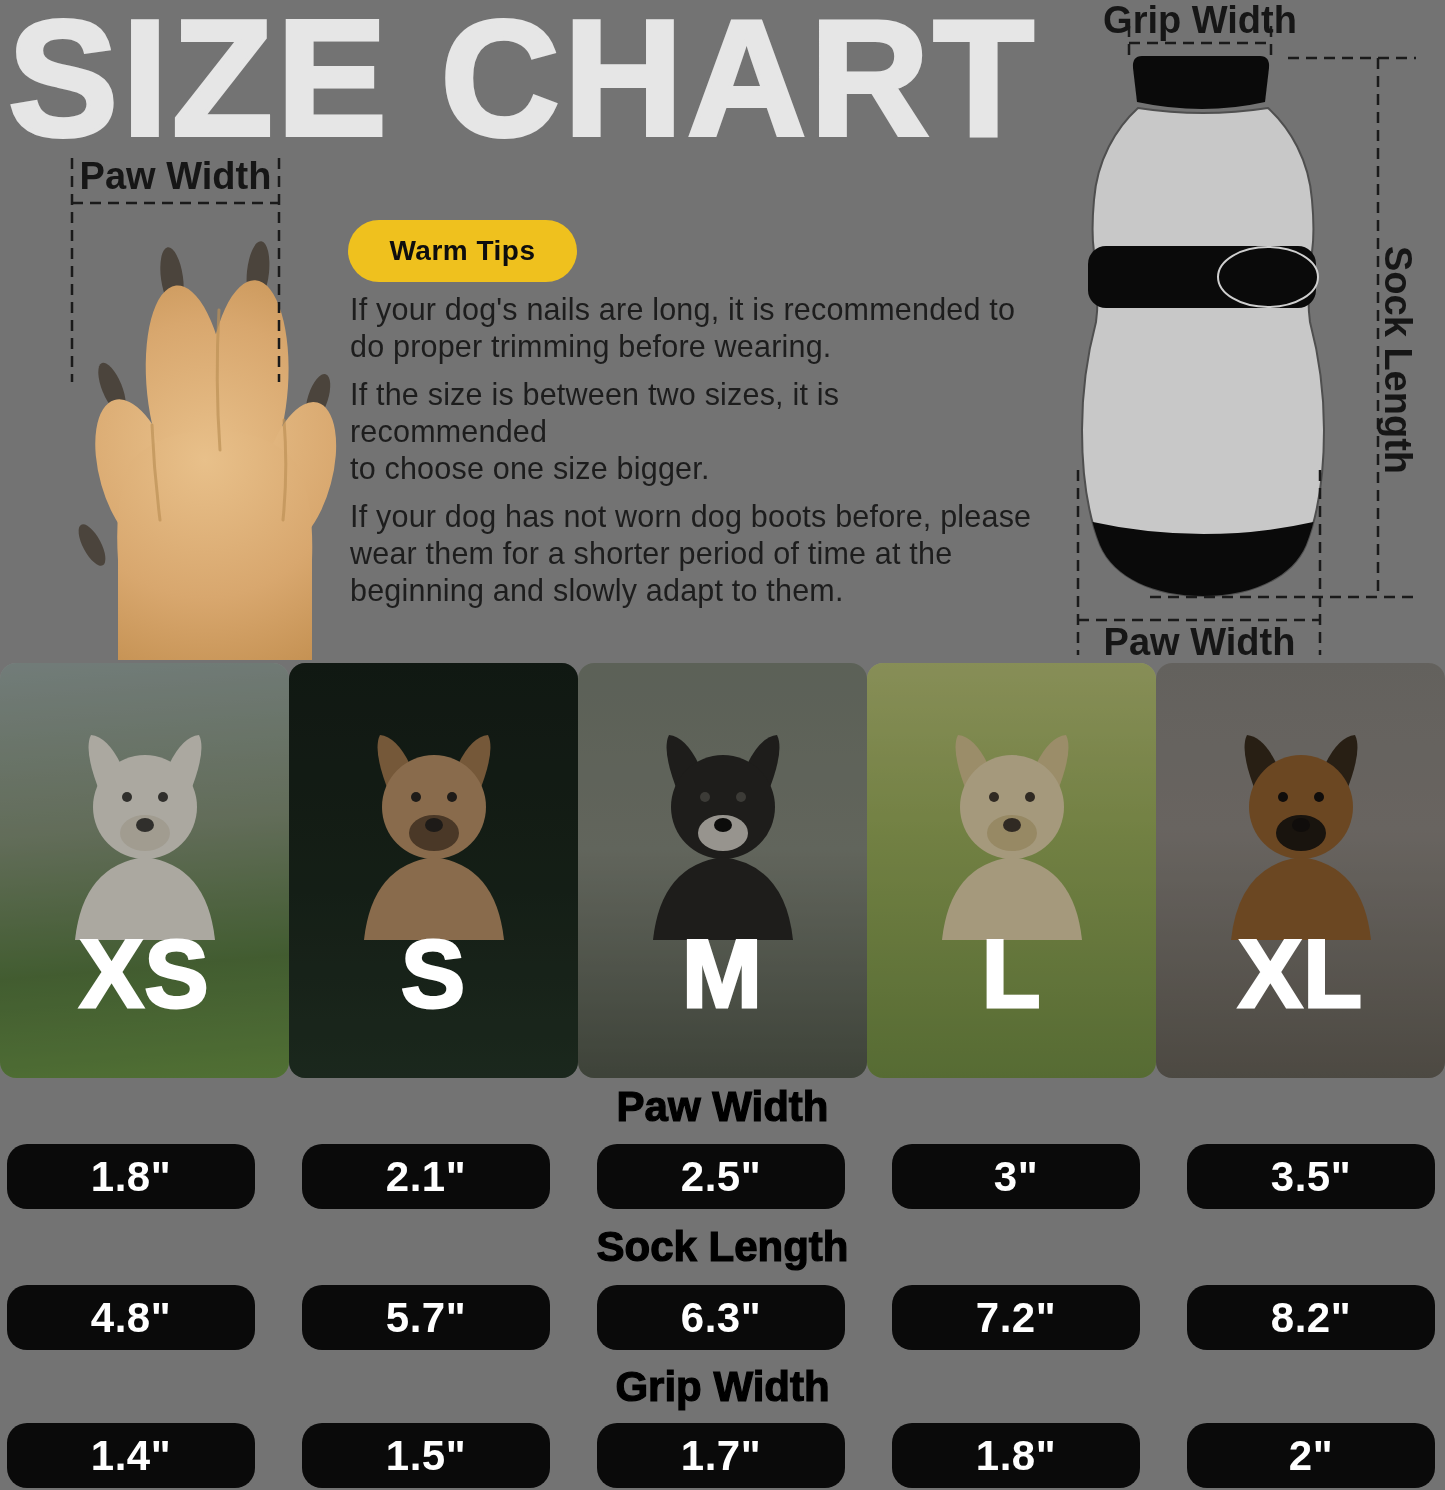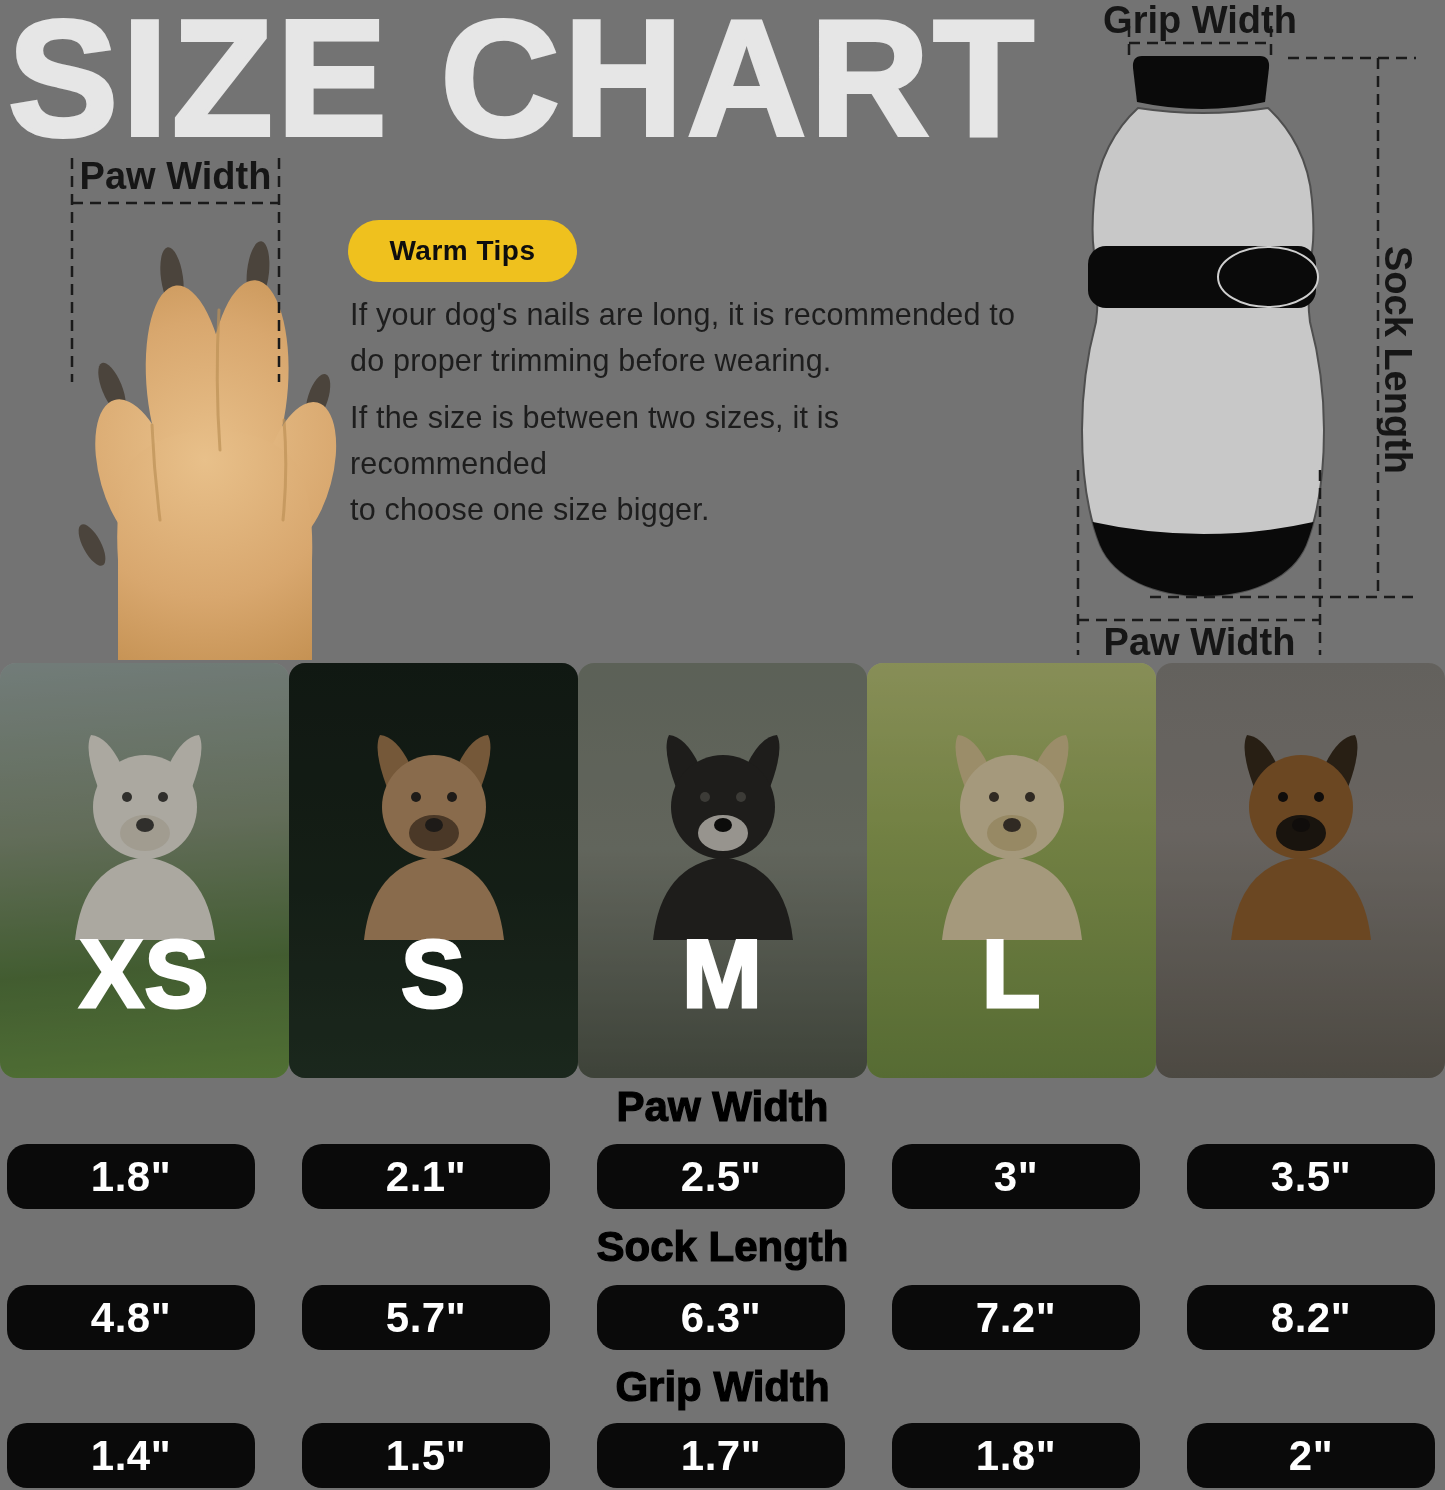--- a/index.html
+++ b/index.html
@@ -22,21 +22,21 @@
   .socklen-label{left:1376px;top:246px;writing-mode:vertical-rl;text-orientation:mixed;height:420px;}
   .sockpaw-label{left:1079px;top:622px;width:241px;text-align:center;}
   
   .tips-badge{
     position:absolute;left:348px;top:220px;width:229px;height:62px;border-radius:31px;
     background:#efc11e;display:flex;align-items:center;justify-content:center;
   }
   .tips-badge span{font-size:28px;font-weight:700;color:#0e0e0e;letter-spacing:0.5px;}
   .tips{position:absolute;left:350px;top:291px;width:690px;}
   .tips p{
-    margin:0 0 11px 0;font-size:30.5px;line-height:46px;color:#1d1d1d;
+    margin:0 0 11px 0;font-size:30.5px;line-height:37px;color:#1d1d1d;
     white-space:pre-line;letter-spacing:0.2px;
   }
   
   .cards{position:absolute;left:0;top:663px;width:1445px;height:415px;display:flex;}
   .card{flex:1;position:relative;border-radius:16px;overflow:hidden;}
   .card::after{content:"";position:absolute;inset:0;background:rgba(0,0,0,0.30);}
   .c0{background:linear-gradient(175deg,#a3b2ae 0%,#8d9c80 40%,#5f8546 72%,#74a14b 100%);}
   .c1{background:linear-gradient(180deg,#18231b 0%,#1e2c20 55%,#27392a 100%);}
   .c2{background:linear-gradient(180deg,#848b7d 0%,#8c9184 45%,#596052 100%);}
   .c3{background:linear-gradient(180deg,#c2cc7d 0%,#a3b860 42%,#7c9a4a 100%);}
@@ -152,20 +152,23 @@
   <div class="anno sockpaw-label">Paw Width</div>
 
   <div class="tips-badge">
     <span>Warm Tips</span>
   </div>
   <div class="tips">
     <p>If your dog's nails are long, it is recommended to
 do proper trimming before wearing.</p>
     <p>If the size is between two sizes, it is recommended
 to choose one size bigger.</p>
+    <p>If your dog has not worn dog boots before, please
+wear them for a shorter period of time at the
+beginning and slowly adapt to them.</p>
   </div>
 
   <div class="cards">
     <div class="card c0">
       <svg class="dog" viewBox="0 0 200 215">
         <path class="d-fur d-ear" d="M56 70 Q38 26 46 10 Q64 12 78 44 Z"></path>
         <path class="d-fur d-ear" d="M144 70 Q162 26 154 10 Q136 12 122 44 Z"></path>
         <circle class="d-fur" cx="100" cy="82" r="52"></circle>
         <path class="d-fur" d="M30 215 Q38 140 100 132 Q162 140 170 215 Z"></path>
         <ellipse class="d-muzzle" cx="100" cy="108" rx="25" ry="18"></ellipse>
@@ -218,20 +221,21 @@
       <svg class="dog" viewBox="0 0 200 215">
         <path class="d-fur d-ear" d="M56 70 Q38 26 46 10 Q64 12 78 44 Z"></path>
         <path class="d-fur d-ear" d="M144 70 Q162 26 154 10 Q136 12 122 44 Z"></path>
         <circle class="d-fur" cx="100" cy="82" r="52"></circle>
         <path class="d-fur" d="M30 215 Q38 140 100 132 Q162 140 170 215 Z"></path>
         <ellipse class="d-muzzle" cx="100" cy="108" rx="25" ry="18"></ellipse>
         <ellipse class="d-nose" cx="100" cy="100" rx="9" ry="7"></ellipse>
         <circle class="d-eye" cx="82" cy="72" r="5"></circle>
         <circle class="d-eye" cx="118" cy="72" r="5"></circle>
       </svg>
+      <div class="size-letter">XL</div>
     </div>
   </div>
 
   <div class="m-header h0">Paw Width</div>
   <div class="pill-row r0">
     <div class="pill">1.8"</div>
     <div class="pill">2.1"</div>
     <div class="pill">2.5"</div>
     <div class="pill">3"</div>
     <div class="pill">3.5"</div>

